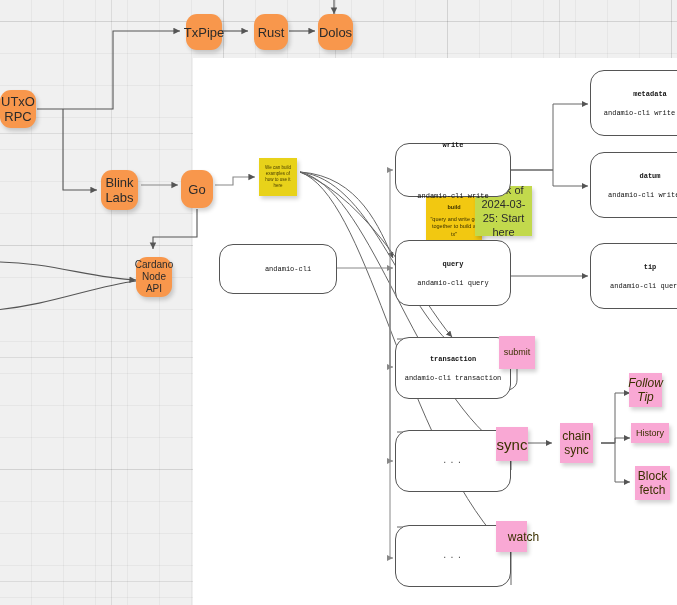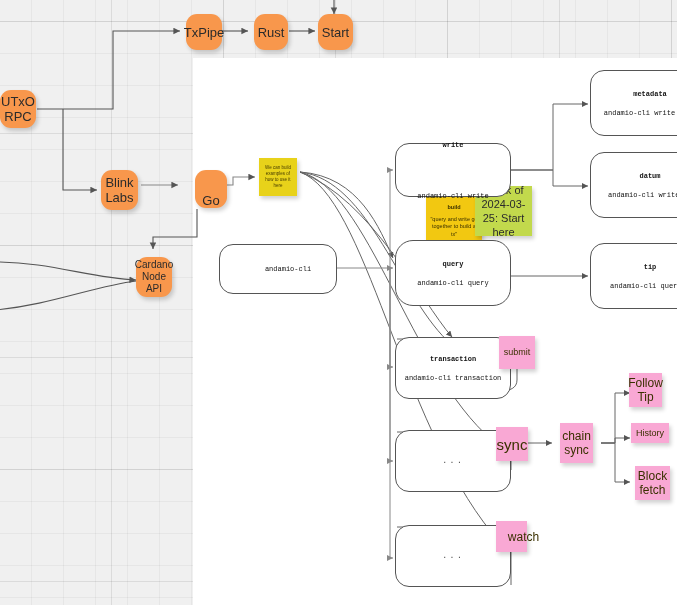--- a/index.html
+++ b/index.html
@@ -148,34 +148,34 @@
 
 <div class="node orange" style="left:186px;top:14px;width:36px;height:36px;">
   <span>TxPipe</span>
 </div>
 
 <div class="node orange" style="left:254px;top:14px;width:34px;height:36px;">
   <span>Rust</span>
 </div>
 
 <div class="node orange" style="left:318px;top:14px;width:35px;height:36px;">
-  <span>Start</span>
+  <span>Dolos</span>
 </div>
 
 <div class="node orange" style="left:0px;top:90px;width:36px;height:38px;white-space:pre-line;">
   <span>UTxO
 RPC</span>
 </div>
 
 <div class="node orange" style="left:101px;top:170px;width:37px;height:40px;white-space:pre-line;">
   <span>Blink
 Labs</span>
 </div>
 
-<div class="node orange" style="left:195px;top:170px;width:32px;height:38px;align-items:flex-end;">
+<div class="node orange" style="left:181px;top:170px;width:32px;height:38px;">
   <span>Go</span>
 </div>
 
 <div class="node orange small" style="left:136px;top:257px;width:36px;height:40px;white-space:pre-line;">
   <span>Cardano
 Node
 API</span>
 </div>
 
 <div class="node sticky note-tiny" style="left:259px;top:158px;width:38px;height:38px;align-items:center;">
@@ -193,21 +193,21 @@
 
 <div class="rbox plain" style="left:219px;top:244px;width:118px;height:50px;">
   <span class="cmd">andamio-cli</span>
 </div>
 
 <div class="rbox" style="left:395px;top:143px;width:116px;height:54px;gap:32px;">
   <span class="title">write</span>
   <span class="cmd">andamio-cli write</span>
 </div>
 
-<div class="rbox" style="left:395px;top:240px;width:116px;height:66px;border-radius:18px;">
+<div class="rbox" style="left:395px;top:240px;width:116px;height:66px;">
   <span class="title">query</span>
   <span class="cmd">andamio-cli query</span>
 </div>
 
 <div class="rbox" style="left:395px;top:337px;width:116px;height:62px;">
   <span class="title">transaction</span>
   <span class="cmd">andamio-cli transaction</span>
 </div>
 
 <div class="rbox plain" style="left:395px;top:430px;width:116px;height:62px;">
@@ -243,21 +243,21 @@
 
 <div class="node sticky md" style="left:560px;top:423px;width:33px;height:40px;white-space:pre-line;">
   <span>chain
 sync</span>
 </div>
 
 <div class="node sticky md" style="left:496px;top:521px;width:31px;height:31px;padding-left:24px;">
   <span>watch</span>
 </div>
 
-<div class="node sticky md" style="left:629px;top:373px;width:33px;height:34px;white-space:pre-line;">
+<div class="node sticky md" style="left:629px;top:373px;width:33px;height:34px;white-space:pre-line;font-style:italic;">
   <span>Follow
 Tip</span>
 </div>
 
 <div class="node sticky sm" style="left:631px;top:423px;width:38px;height:20px;">
   <span>History</span>
 </div>
 
 <div class="node sticky md" style="left:635px;top:466px;width:35px;height:34px;white-space:pre-line;">
   <span>Block

